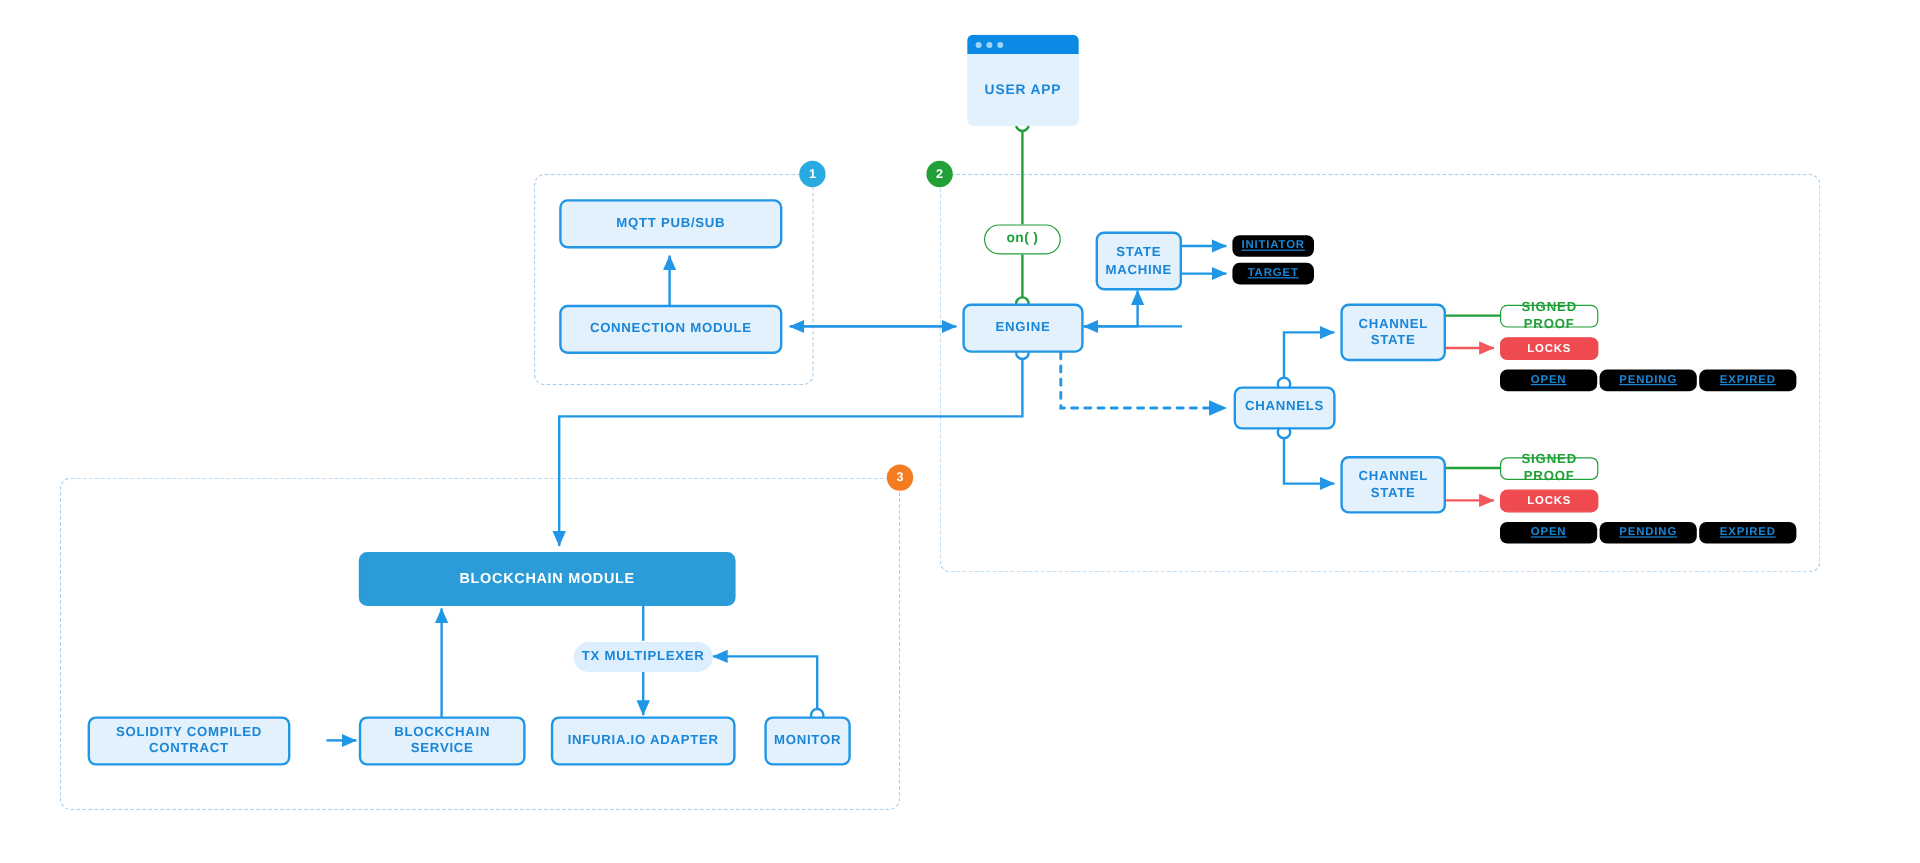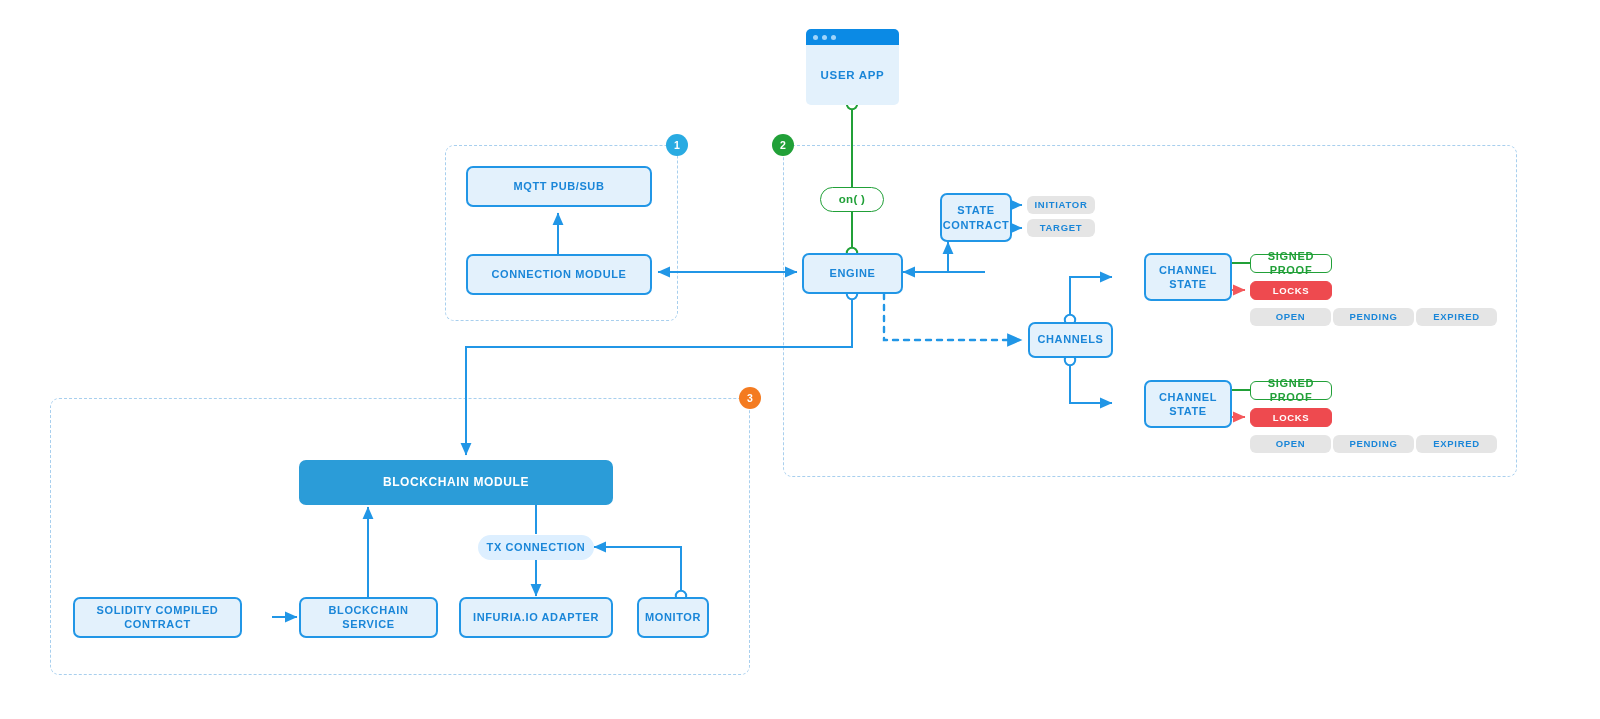--- a/index.html
+++ b/index.html
@@ -14,32 +14,32 @@
   
   .node{
     position:absolute;box-sizing:border-box;
     display:flex;align-items:center;justify-content:center;text-align:center;
     color:#1a86d8;font-weight:bold;letter-spacing:.6px;line-height:1.25;
   }
   .box{
     background:#e3f1fc;border:2px solid #2196e6;border-radius:7px;
     font-size:11px;
   }
-  .box.two-line{line-height:1.3;margin-left:27px;}
+  .box.two-line{line-height:1.3;}
   .solid{
     background:#2b9cd8;border:2px solid #2b9cd8;border-radius:7px;
     color:#ffffff;font-size:12px;
   }
   .pill{
     background:#ddefff;border:none;border-radius:16px;
     color:#1a86d8;font-size:11px;
   }
   .tag{
-    background:#e5e5e5;border:none;border-radius:6px;
-    color:#1a86d8;font-size:9.5px;letter-spacing:.7px;
+    background:#000000;border:none;border-radius:6px;
+    color:#1a86d8;font-size:9.5px;letter-spacing:.7px;text-decoration:underline;
   }
   .tag-green{
     background:#ffffff;border:1.6px solid #21a038;border-radius:6px;
     color:#21a038;font-size:11px;letter-spacing:.7px;font-weight:bold;
   }
   .tag-red{
     background:#ee4a4f;border:1.6px solid #ee4a4f;border-radius:6px;
     color:#ffffff;font-size:9.5px;letter-spacing:.7px;font-weight:bold;
   }
   .oncall{
@@ -160,21 +160,21 @@
   <div class="node oncall" style="left:820px;top:187px;width:64px;height:25px;">on( )</div>
 
   <div class="node box" style="left:466px;top:254px;width:186px;height:41px;">CONNECTION MODULE</div>
 
   <div class="node box" style="left:466px;top:166px;width:186px;height:41px;">MQTT PUB/SUB</div>
 
   <div class="node box" style="left:802px;top:253px;width:101px;height:41px;">ENGINE</div>
 
   <div class="node box two-line" style="left:913px;top:193px;width:72px;height:49px;flex-direction:column;">
     <span>STATE</span>
-    <span>CONTRACT</span>
+    <span>MACHINE</span>
   </div>
 
   <div class="node tag" style="left:1027px;top:196px;width:68px;height:18px;">INITIATOR</div>
   <div class="node tag" style="left:1027px;top:219px;width:68px;height:18px;">TARGET</div>
 
   <div class="node box" style="left:1028px;top:322px;width:85px;height:36px;">CHANNELS</div>
 
   <div class="node box two-line" style="left:1117px;top:253px;width:88px;height:48px;flex-direction:column;">
     <span>CHANNEL</span>
     <span>STATE</span>
@@ -190,21 +190,21 @@
     <span>STATE</span>
   </div>
   <div class="node tag-green" style="left:1250px;top:381px;width:82px;height:19px;">SIGNED PROOF</div>
   <div class="node tag-red" style="left:1250px;top:408px;width:82px;height:19px;">LOCKS</div>
   <div class="node tag" style="left:1250px;top:435px;width:81px;height:18px;">OPEN</div>
   <div class="node tag" style="left:1333px;top:435px;width:81px;height:18px;">PENDING</div>
   <div class="node tag" style="left:1416px;top:435px;width:81px;height:18px;">EXPIRED</div>
 
   <div class="node solid" style="left:299px;top:460px;width:314px;height:45px;">BLOCKCHAIN MODULE</div>
 
-  <div class="node pill" style="left:478px;top:535px;width:116px;height:25px;">TX CONNECTION</div>
+  <div class="node pill" style="left:478px;top:535px;width:116px;height:25px;">TX MULTIPLEXER</div>
 
   <div class="node box" style="left:73px;top:597px;width:169px;height:41px;">SOLIDITY COMPILED CONTRACT</div>
 
   <div class="node box" style="left:459px;top:597px;width:154px;height:41px;">INFURIA.IO ADAPTER</div>
 
   <div class="node box" style="left:299px;top:597px;width:139px;height:41px;">BLOCKCHAIN SERVICE</div>
 
   <div class="node box" style="left:637px;top:597px;width:72px;height:41px;">MONITOR</div>
 
 </div>

